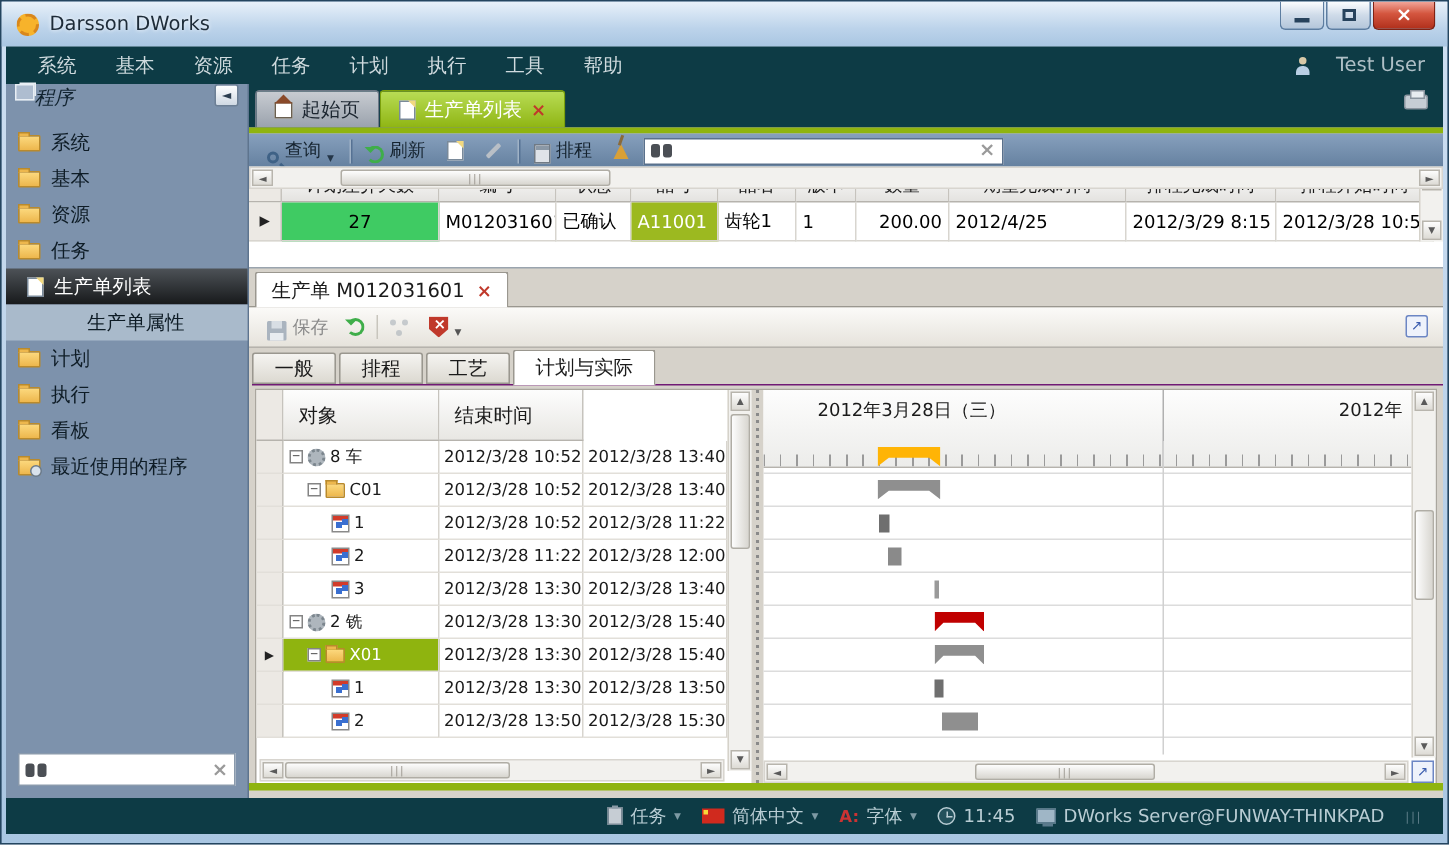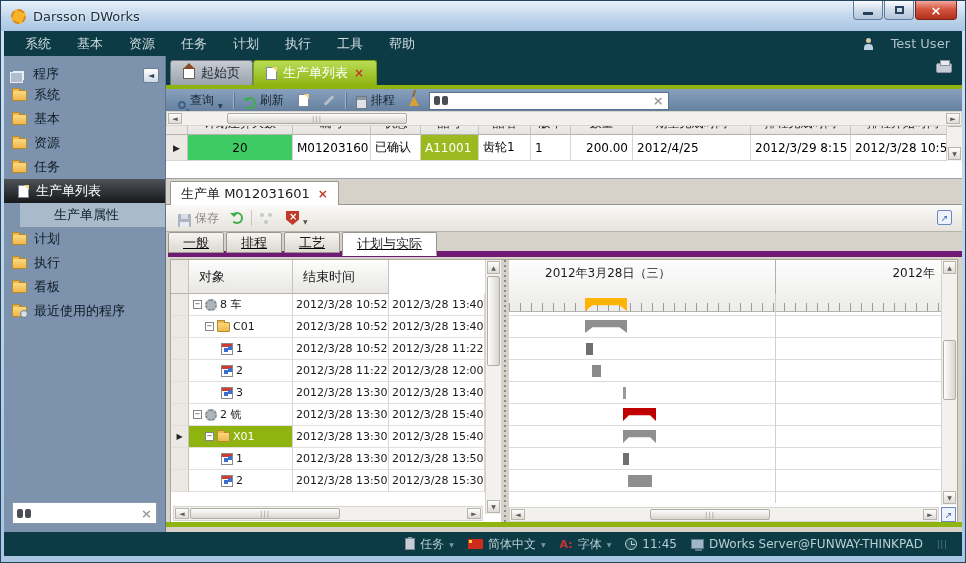--- a/index.html
+++ b/index.html
@@ -23,27 +23,27 @@
   .menubar { position:absolute; top:30px; left:3px; right:3px; height:25px; background:#0d3b45;
     display:flex; align-items:center; padding:0 8px; }
   .menu-item { color:#cfdade; font-size:13px; padding:3px 13px; cursor:default; }
   .menu-user { margin-left:auto; display:flex; align-items:center; color:#aebfc6; font-size:13px; gap:17px; padding-right:4px; }
   .person { width:11px; height:12px; position:relative; }
   .person::before { content:""; position:absolute; top:0; left:3px; width:5px; height:5px; border-radius:50%; background:#d8c9a8; }
   .person::after { content:""; position:absolute; bottom:0; left:1px; width:9px; height:6px; border-radius:4px 4px 0 0; background:#b9cfe4; }
 
   
   .sidebar { position:absolute; top:55px; left:3px; width:162px; bottom:30px; background:#7d92ac; border-right:1px solid #5e748e; }
-  .side-header { height:27px; display:flex; align-items:flex-end; padding:0 6px; color:#10222e; font-size:13px; gap:10px; }
+  .side-header { height:27px; display:flex; align-items:flex-start; padding:0 6px; color:#10222e; font-size:13px; gap:0;font-style:italic; }
   .win-icon { width:13px; height:11px; border:1px solid #e8eef4; background:#aebdd0; box-shadow:2px -2px 0 -1px #e8eef4; }
   .collapse-btn { margin-left:auto; width:16px; height:15px; background:linear-gradient(#fff,#cfd9e4); border:1px solid #6c7f95;
     font-size:8px; color:#2c3e50; display:flex; align-items:center; justify-content:center; border-radius:2px; }
   .side-item { height:24px; display:flex; align-items:center; gap:7px; padding:0 8px; font-size:13px; color:#0e1c26; cursor:default; }
   .side-item.sel { background:linear-gradient(#4d5257,#17191b); color:#fff; padding-left:14px; }
-  .side-item.child { background:#a9bacb; padding-left:34px;margin-left:16px; }
+  .side-item.child { background:#a9bacb; padding-left:54px; }
   .folder { width:15px; height:11px; background:linear-gradient(#fcd97e,#edb74d); border:1px solid #b98a2c; border-radius:1px; position:relative; flex:none; }
   .folder::before { content:""; position:absolute; top:-3px; left:-1px; width:6px; height:2px; background:#edb74d; border:1px solid #b98a2c; border-bottom:none; }
   .folder.recent::after { content:""; position:absolute; right:-2px; bottom:-2px; width:6px; height:6px; border-radius:50%; background:#d9e2ec; border:1px solid #6a7a8a; }
   .page { width:11px; height:13px; background:#fff; border:1px solid #7a8a9a; position:relative; flex:none; }
   .page::after { content:""; position:absolute; top:-1px; right:-1px; border-style:solid; border-width:0 5px 5px 0; border-color:transparent #f2d980 transparent transparent; }
   .side-search { position:absolute; left:8px; right:8px; bottom:8px; height:22px; background:#fff; border:1px solid #8a9aac;
     display:flex; align-items:center; padding:0 4px; gap:4px; }
   .side-search input { flex:1; border:none; outline:none; font-size:12px; min-width:0; }
   .binoc { width:14px; height:9px; position:relative; flex:none; }
   .binoc::before, .binoc::after { content:""; position:absolute; top:0; width:6px; height:9px; background:#4b4f55; border-radius:2px; }
@@ -115,21 +115,21 @@
     border-bottom:1px solid #b6b3ad; display:flex; align-items:center; padding:0 8px; gap:8px; font-size:12px; color:#8a8a8a; }
   .floppy { width:13px; height:13px; background:#aab4bf; border-radius:1px; position:relative; }
   .floppy::before { content:""; position:absolute; top:0; left:3px; width:7px; height:5px; background:#d8dee4; }
   .floppy::after { content:""; position:absolute; bottom:0; left:2px; width:9px; height:5px; background:#e8ecf0; }
   .nodes { width:14px; height:12px; position:relative; opacity:.5; }
   .nodes::before { content:""; position:absolute; left:0; top:1px; width:4px; height:4px; border-radius:50%; background:#9aa4ae; box-shadow:8px 0 0 #9aa4ae, 4px 7px 0 #9aa4ae; }
   .shield { width:13px; height:14px; background:#c0392b; clip-path:polygon(0 0,100% 0,100% 60%,50% 100%,0 60%); position:relative; }
   .shield::after { content:"×"; position:absolute; top:0; left:3px; color:#fff; font-size:10px; font-weight:bold; }
   .popout { position:absolute; right:10px; top:5px; width:15px; height:15px; border:1px solid #6c86c4; background:#eef2fb; color:#3a5cae;
     font-size:9px; display:flex; align-items:center; justify-content:center; border-radius:2px; }
-  .innertabs { position:absolute; top:53px; left:2px; right:0; height:25px; display:flex; align-items:flex-start; gap:2px; border-bottom:6px solid #701a75;text-decoration:underline; }
+  .innertabs { position:absolute; top:53px; left:2px; right:0; height:25px; display:flex; align-items:flex-end; gap:2px; border-bottom:1px solid #701a75; }
   .itab { height:21px; padding:0 14px; background:linear-gradient(#f5f4f1,#dcd9d1); border:1px solid #9a978f; border-bottom:1px solid #9a978f;
     border-radius:2px 2px 0 0; font-size:13px; color:#1a1a1a; display:flex; align-items:center; }
   .itab.active { height:24px; background:#fff; border-bottom:1px solid #fff; margin-bottom:-1px; }
 
   .split { position:absolute; top:80px; left:4px; right:4px; bottom:3px; background:#fff; border:1px solid #aaa69e; }
   .treepane { position:absolute; left:0; top:0; bottom:0; width:330px; }
   .splitter { position:absolute; left:330px; top:0; bottom:0; width:8px; background:#d6d2ca;
     background-image:repeating-linear-gradient(to bottom,#8a8a8a 0 2px,transparent 2px 5px); background-size:2px 100%; background-position:3px 0; background-repeat:no-repeat; }
   .ganttpane { position:absolute; left:338px; right:0; top:0; bottom:0; }
 
@@ -332,21 +332,21 @@
         <div class="gh c3">品号</div>
         <div class="gh c4">品名</div>
         <div class="gh c5">版本</div>
         <div class="gh c6">数量</div>
         <div class="gh c7">期望完成时间</div>
         <div class="gh c8">排程完成时间</div>
         <div class="gh c9">排程开始时间</div>
       </div>
       <div class="grid-row">
         <div class="gc gutter">▶</div>
-        <div class="gc c0 cell-center" style="background: rgb(63, 203, 99);">20</div>
+        <div class="gc c0 cell-center" style="background: rgb(63, 203, 99);">27</div>
         <div class="gc c1">M012031601</div>
         <div class="gc c2">已确认</div>
         <div class="gc c3" style="background: rgb(156, 185, 32); color: rgb(255, 255, 255);">A11001</div>
         <div class="gc c4">齿轮1</div>
         <div class="gc c5">1</div>
         <div class="gc c6 cell-right">200.00</div>
         <div class="gc c7">2012/4/25</div>
         <div class="gc c8">2012/3/29 8:15</div>
         <div class="gc c9">2012/3/28 10:52</div>
       </div>

